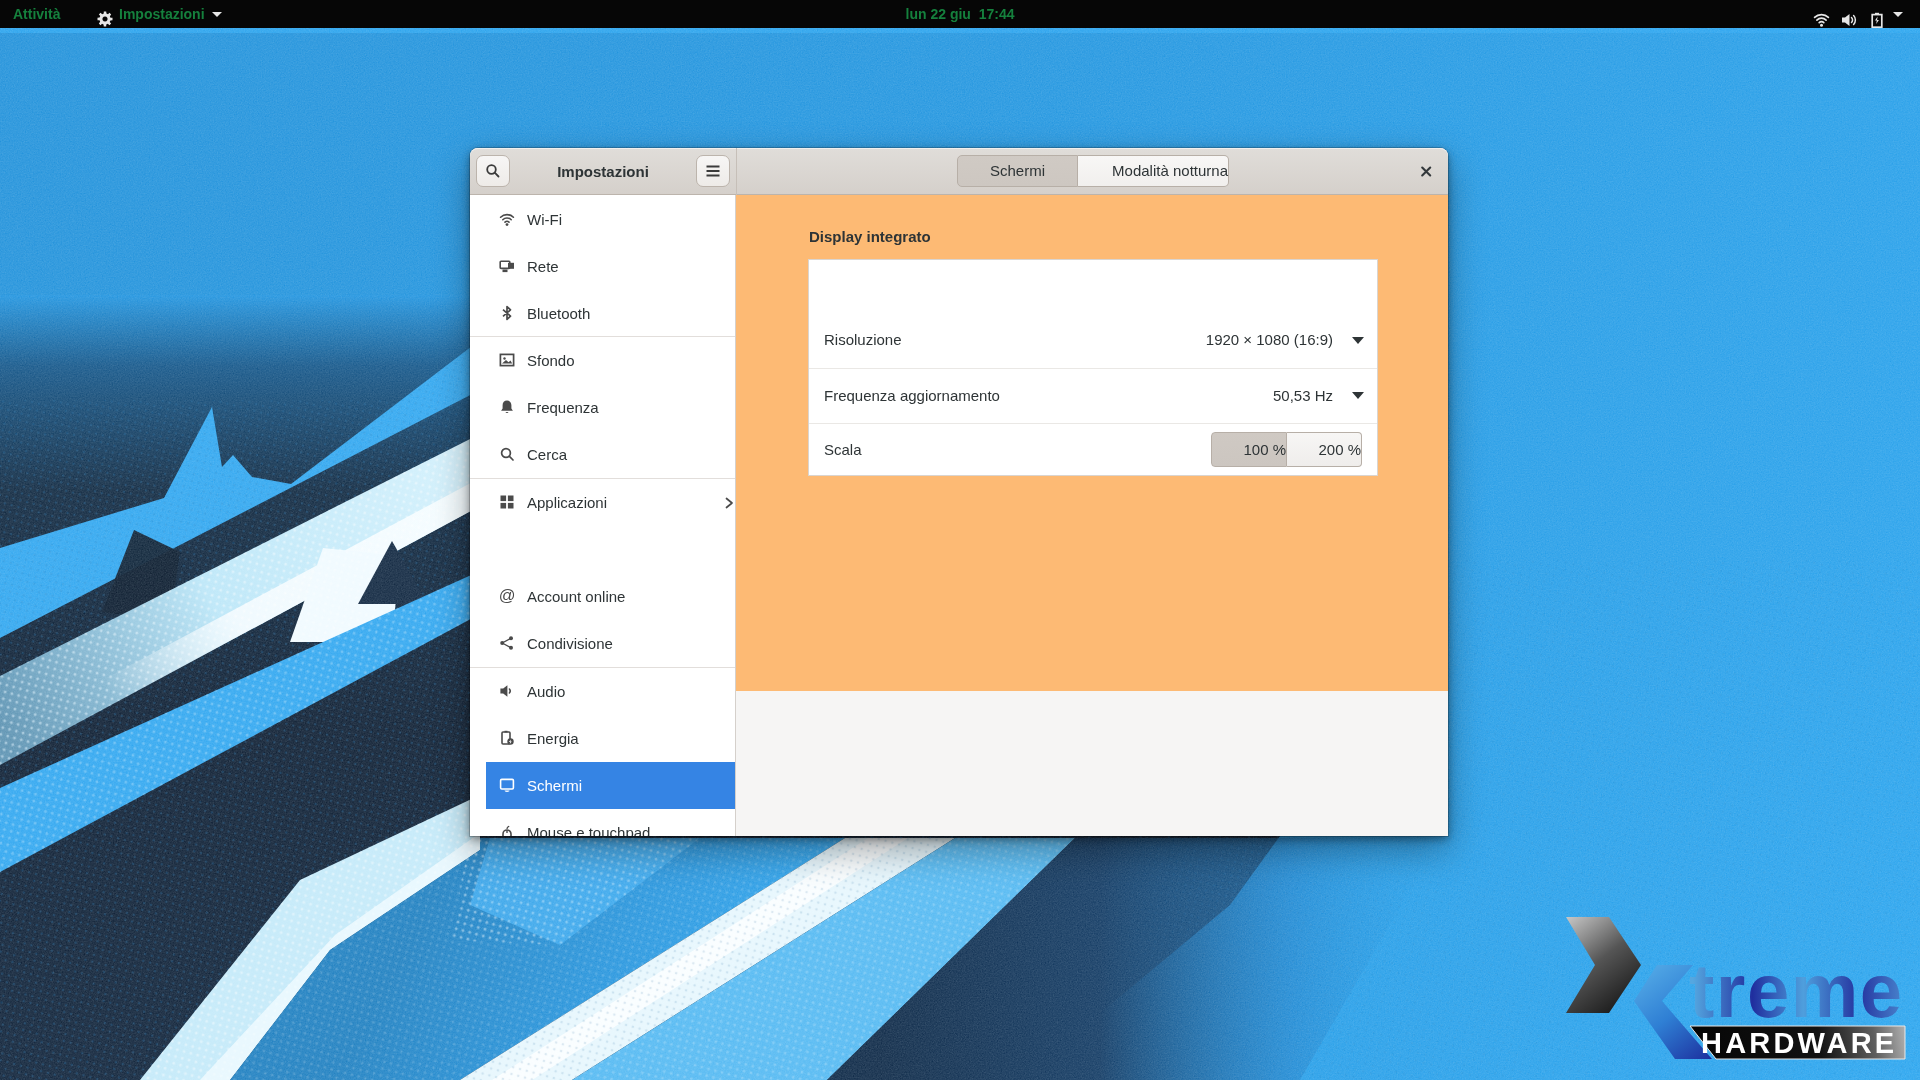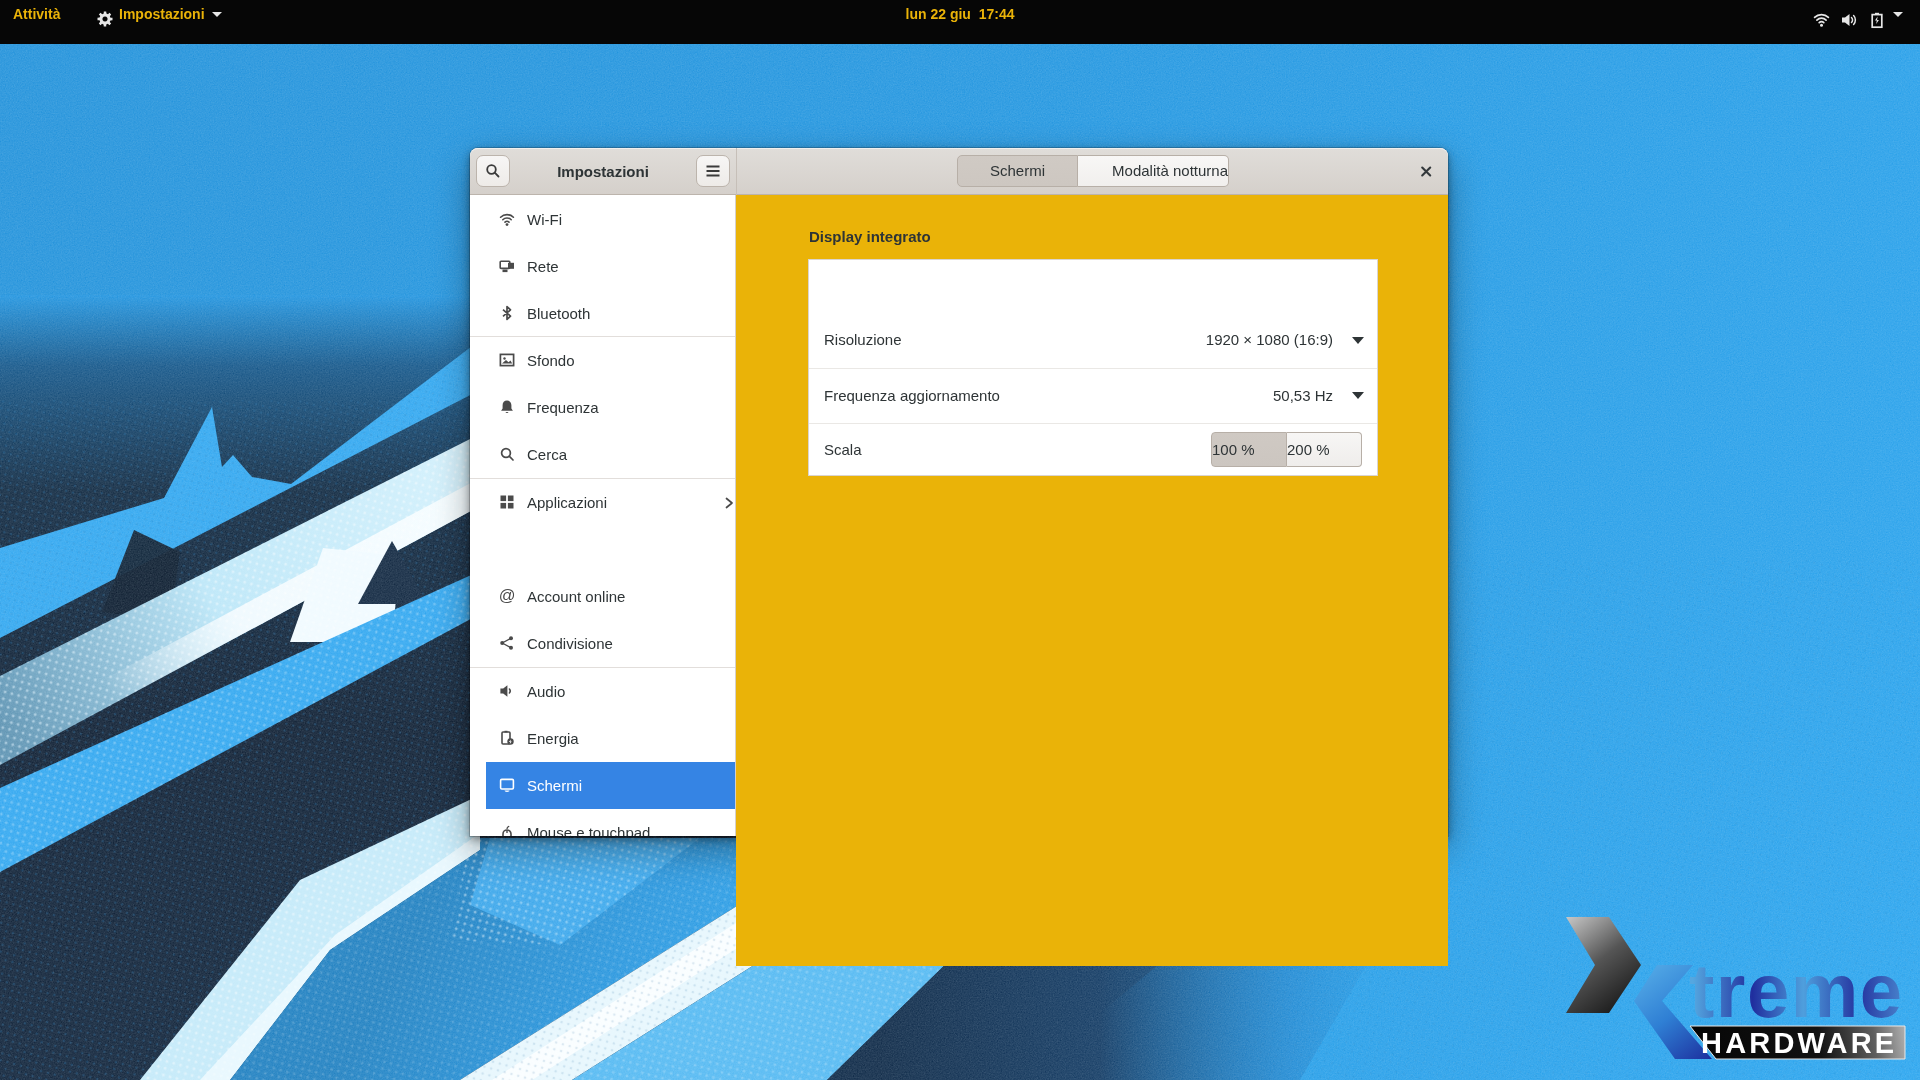--- a/index.html
+++ b/index.html
@@ -1,19 +1,19 @@
 <!DOCTYPE html>
 <html><head><meta charset="utf-8">
 <style>
   html,body{margin:0;padding:0;width:1920px;height:1080px;overflow:hidden;
     font-family:"Liberation Sans",sans-serif;}
   .desktop{position:absolute;inset:0;width:1920px;height:1080px;background:#1d86cf;}
   #wp{position:absolute;left:0;top:0;}
   
-  .topbar{position:absolute;left:0;top:0;width:1920px;height:44px;background:#060606;color:#eab308;
+  .topbar{position:absolute;left:0;top:0;width:1920px;height:28px;background:#060606;color:#15803d;
     font-size:14px;font-weight:700;}
   .tb-item{position:absolute;top:0;height:28px;line-height:28px;}
   
   .win{position:absolute;left:470px;top:148px;width:978px;height:688px;border-radius:8px 8px 0 0;
     box-shadow:0 0 0 1px rgba(0,0,0,.18),0 3px 9px rgba(0,0,0,.42),0 14px 36px rgba(0,0,0,.35);background:#f6f5f4;}
   .titlebar{position:absolute;left:0;top:0;width:978px;height:47px;border-radius:8px 8px 0 0;
     background:linear-gradient(#e0ddd9,#d5d0cb);border-bottom:1px solid #bcb4ac;box-sizing:border-box;
     box-shadow:inset 0 1px 0 rgba(255,255,255,.55);}
   .tb-sep{position:absolute;left:266px;top:0;width:1px;height:47px;background:#c6bfb8;}
   .hbtn{position:absolute;top:7px;width:34px;height:32px;border:1px solid #bcb4ac;border-radius:7px;
@@ -27,30 +27,30 @@
   .sidebar{position:absolute;left:0;top:47px;width:266px;height:641px;background:#ffffff;
     border-right:1px solid #d5d0cb;box-sizing:border-box;overflow:hidden;}
   .srow{position:absolute;left:16px;width:265px;height:47px;}
   .srow .lbl{position:absolute;left:41px;top:0;line-height:47px;font-size:15px;color:#2e3436;}
   .srow svg{position:absolute;left:13px;top:15px;}
   .ssep{position:absolute;left:0;width:265px;height:1px;background:#e2dedb;}
   .srow svg.chev{left:238px;top:17px;}
   .sel{background:#3584e4;}
   .sel .lbl{color:#ffffff;}
   
-  .content{position:absolute;left:266px;top:47px;width:712px;height:771px;background:#eab308;}
+  .content{position:absolute;left:266px;top:47px;width:712px;height:496px;background:#fdba74;}
   .h1{position:absolute;left:73px;top:33px;font-size:15px;font-weight:700;color:#2e3436;}
   .panel{position:absolute;left:72px;top:64px;width:570px;height:217px;background:#ffffff;
     border:1px solid #dad5d0;box-sizing:border-box;}
   .prow{position:absolute;left:0;width:568px;border-bottom:1px solid #eae8e5;}
   .prow .pl{position:absolute;left:15px;font-size:15px;color:#2e3436;}
   .prow .pv{position:absolute;right:44px;font-size:15px;color:#2e3436;text-align:right;}
   .tri{position:absolute;right:13px;width:0;height:0;border-left:6.5px solid transparent;
     border-right:6.5px solid transparent;border-top:7.5px solid #2e3436;}
-  .scalebtn{position:absolute;top:0;height:35px;line-height:33px;text-align:left;font-size:15px;
+  .scalebtn{position:absolute;top:0;height:35px;line-height:33px;text-align:right;font-size:15px;
     color:#2e3436;border:1px solid #b7afa7;box-sizing:border-box;}
 </style></head>
 <body>
 <div class="desktop">
 <svg id="wp" width="1920" height="1080" viewBox="0 0 1920 1080">
   <defs>
     <linearGradient id="sky" x1="0" y1="0" x2="1920" y2="1080" gradientUnits="userSpaceOnUse">
       <stop offset="0" stop-color="#2191da"></stop>
           <stop offset=".45" stop-color="#2296e0"></stop>
       <stop offset="1" stop-color="#2aa5ef"></stop>

